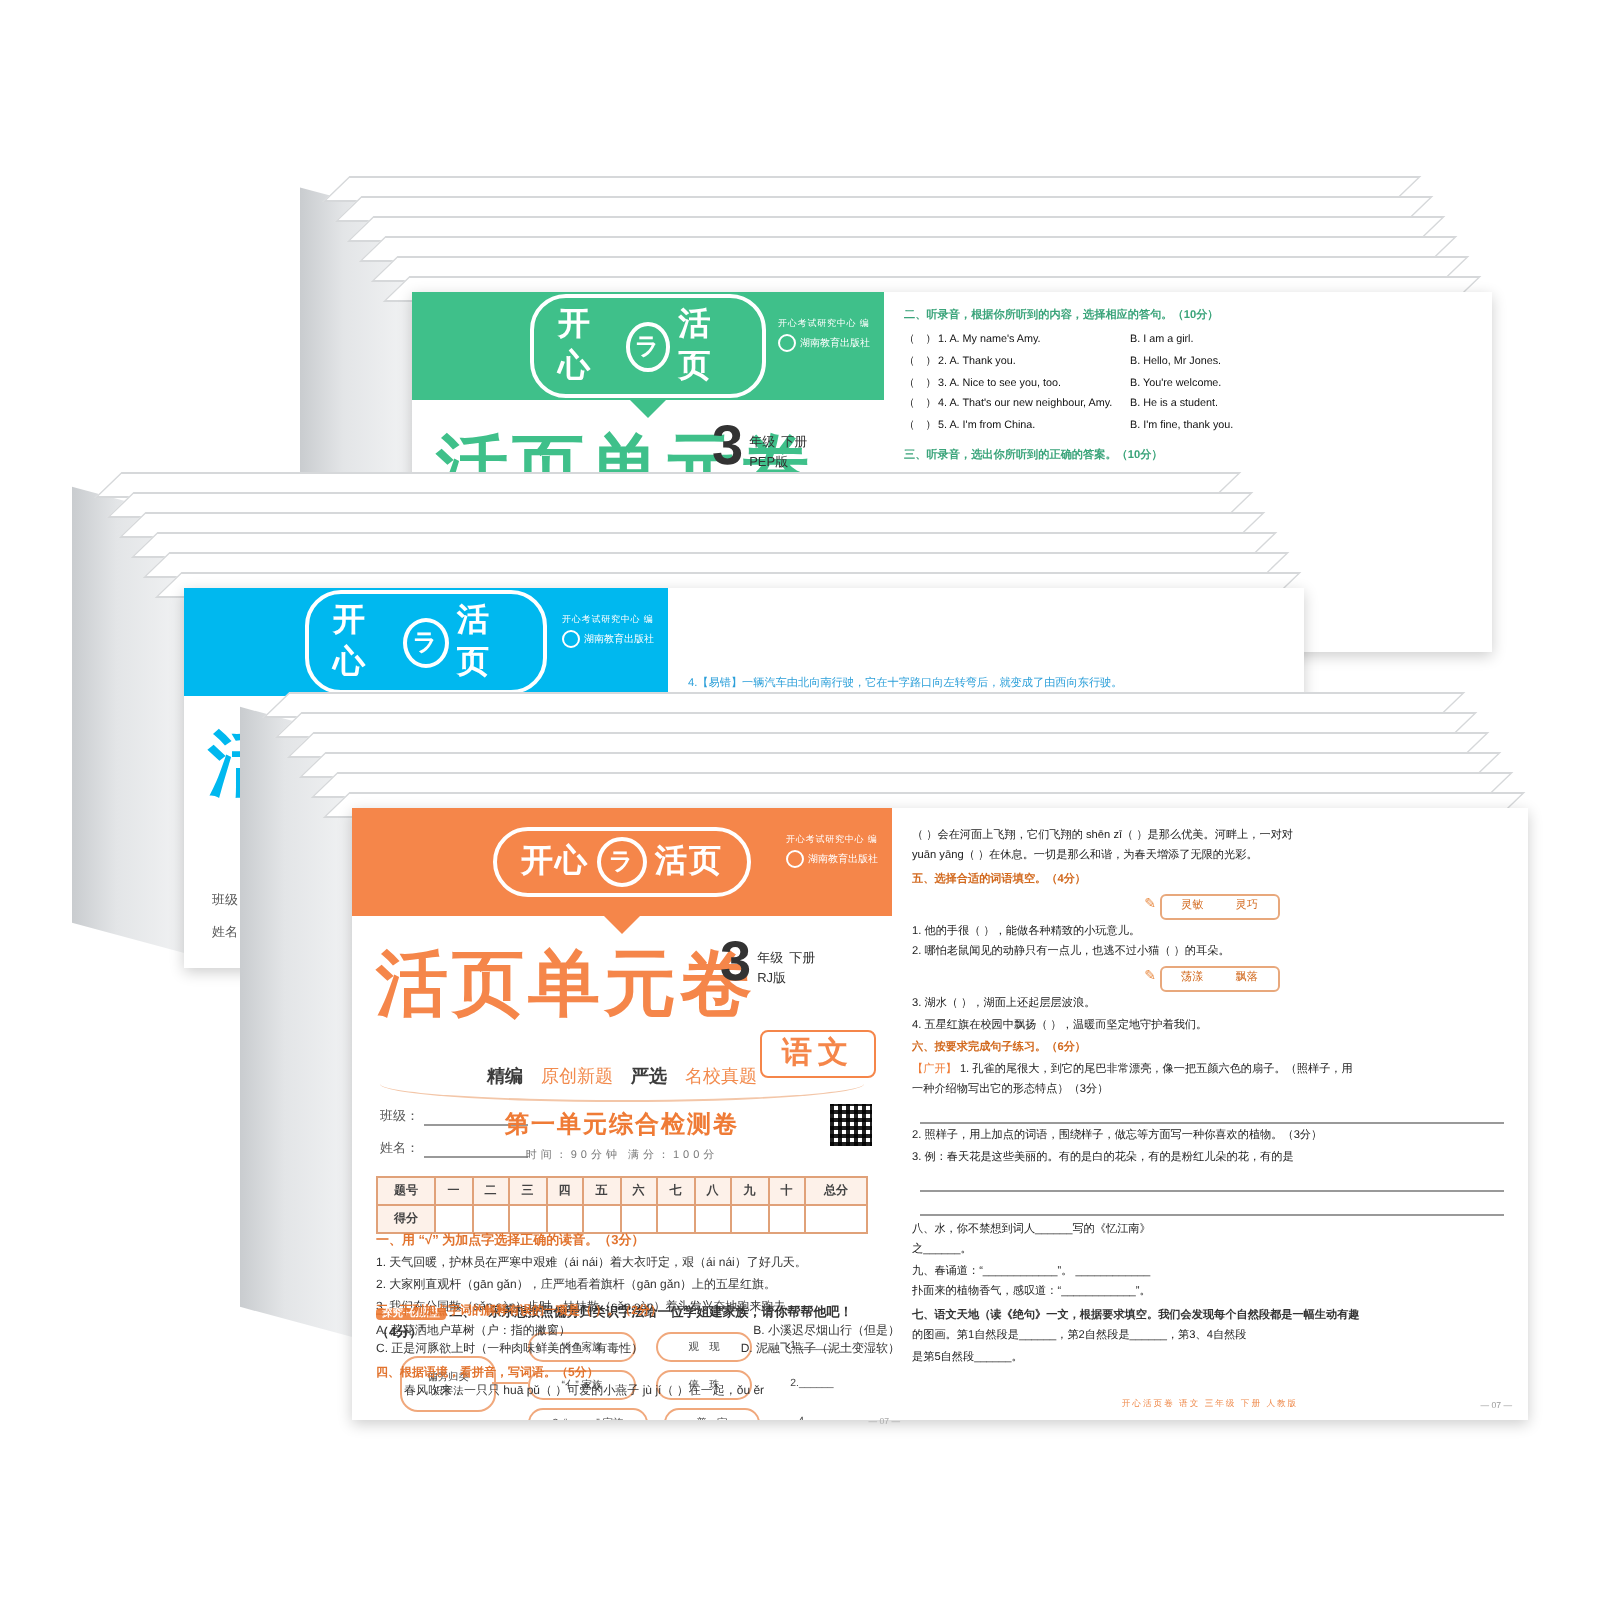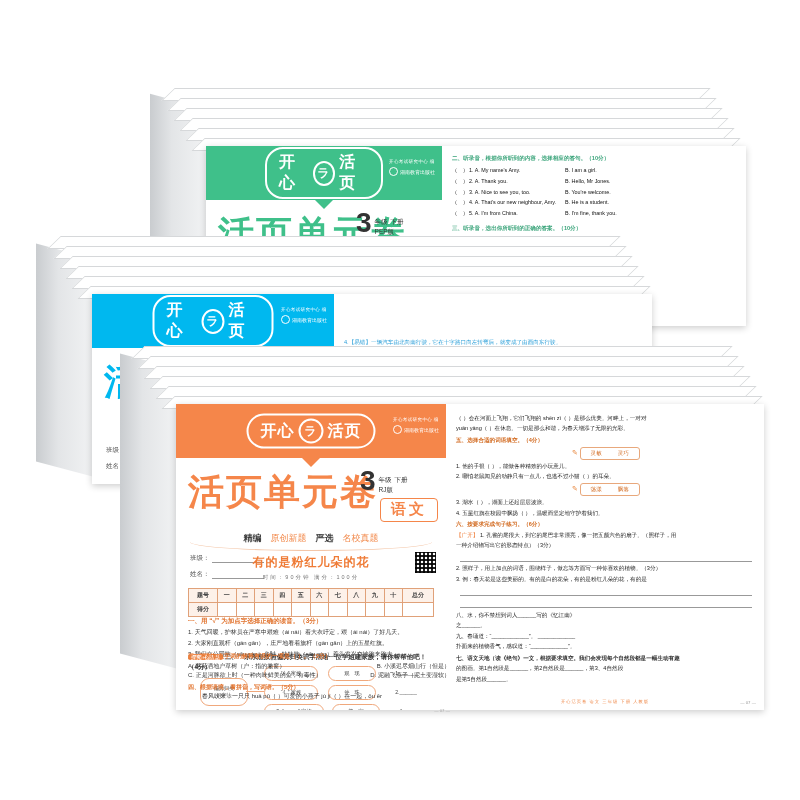--- a/index.html
+++ b/index.html
@@ -55,21 +55,21 @@
     font-size:36px;font-weight:bold;letter-spacing:2px;
     font-family:"DejaVu Sans","Liberation Sans",sans-serif;
     white-space:nowrap;
   }
   .gradebox{position:absolute;right:8px;top:2px;width:78px;}
   .gradetop{display:flex;align-items:flex-end;gap:3px;}
   .gradetop .num{font-size:28px;font-weight:bold;line-height:.95;}
   .gradetop .gstack{font-size:6.5px;line-height:1.5;}
   .gradetop .gstack .r{display:flex;gap:3px;}
   .subject{
-    margin-top:3px;border:1.6px solid;border-radius:4px;
+    margin-top:20px;border:1.6px solid;border-radius:4px;
     text-align:center;font-size:15px;font-weight:bold;letter-spacing:3px;
     padding:1px 0 2px 0;width:56px;margin-left:auto;
   }
 
   .slogan{position:absolute;left:10px;right:10px;top:126px;height:16px;
           display:flex;align-items:center;justify-content:center;gap:9px;font-size:9px;white-space:nowrap;}
   .slogan .dark{color:#3c3c3c;font-weight:bold;}
   .slogan .curve{position:absolute;left:4px;right:4px;top:12px;height:8px;
           border-bottom:1px solid #f3c6a8;border-radius:0 0 50% 50%/0 0 100% 100%;}
 
@@ -364,21 +364,21 @@
           <div class="idrow">
               <span>班级：</span>
               <span class="ln"></span>
             </div>
           <div class="idrow">
               <span>姓名：</span>
               <span class="ln"></span>
             </div>
         </div>
 
-        <div class="papertitle" style="color:#ef7b36;">有的是粉红儿朵的花</div>
+        <div class="papertitle" style="color:#ef7b36;">第一单元综合检测卷</div>
         <div class="meta">时间：90分钟      满分：100分</div>
         <div class="qr"></div>
 
         <table class="scoretable">
           <tbody>
               <tr>
             <td class="lbl">题号</td>
             <td class="h">一</td>
             <td class="h">二</td>
             <td class="h">三</td>

